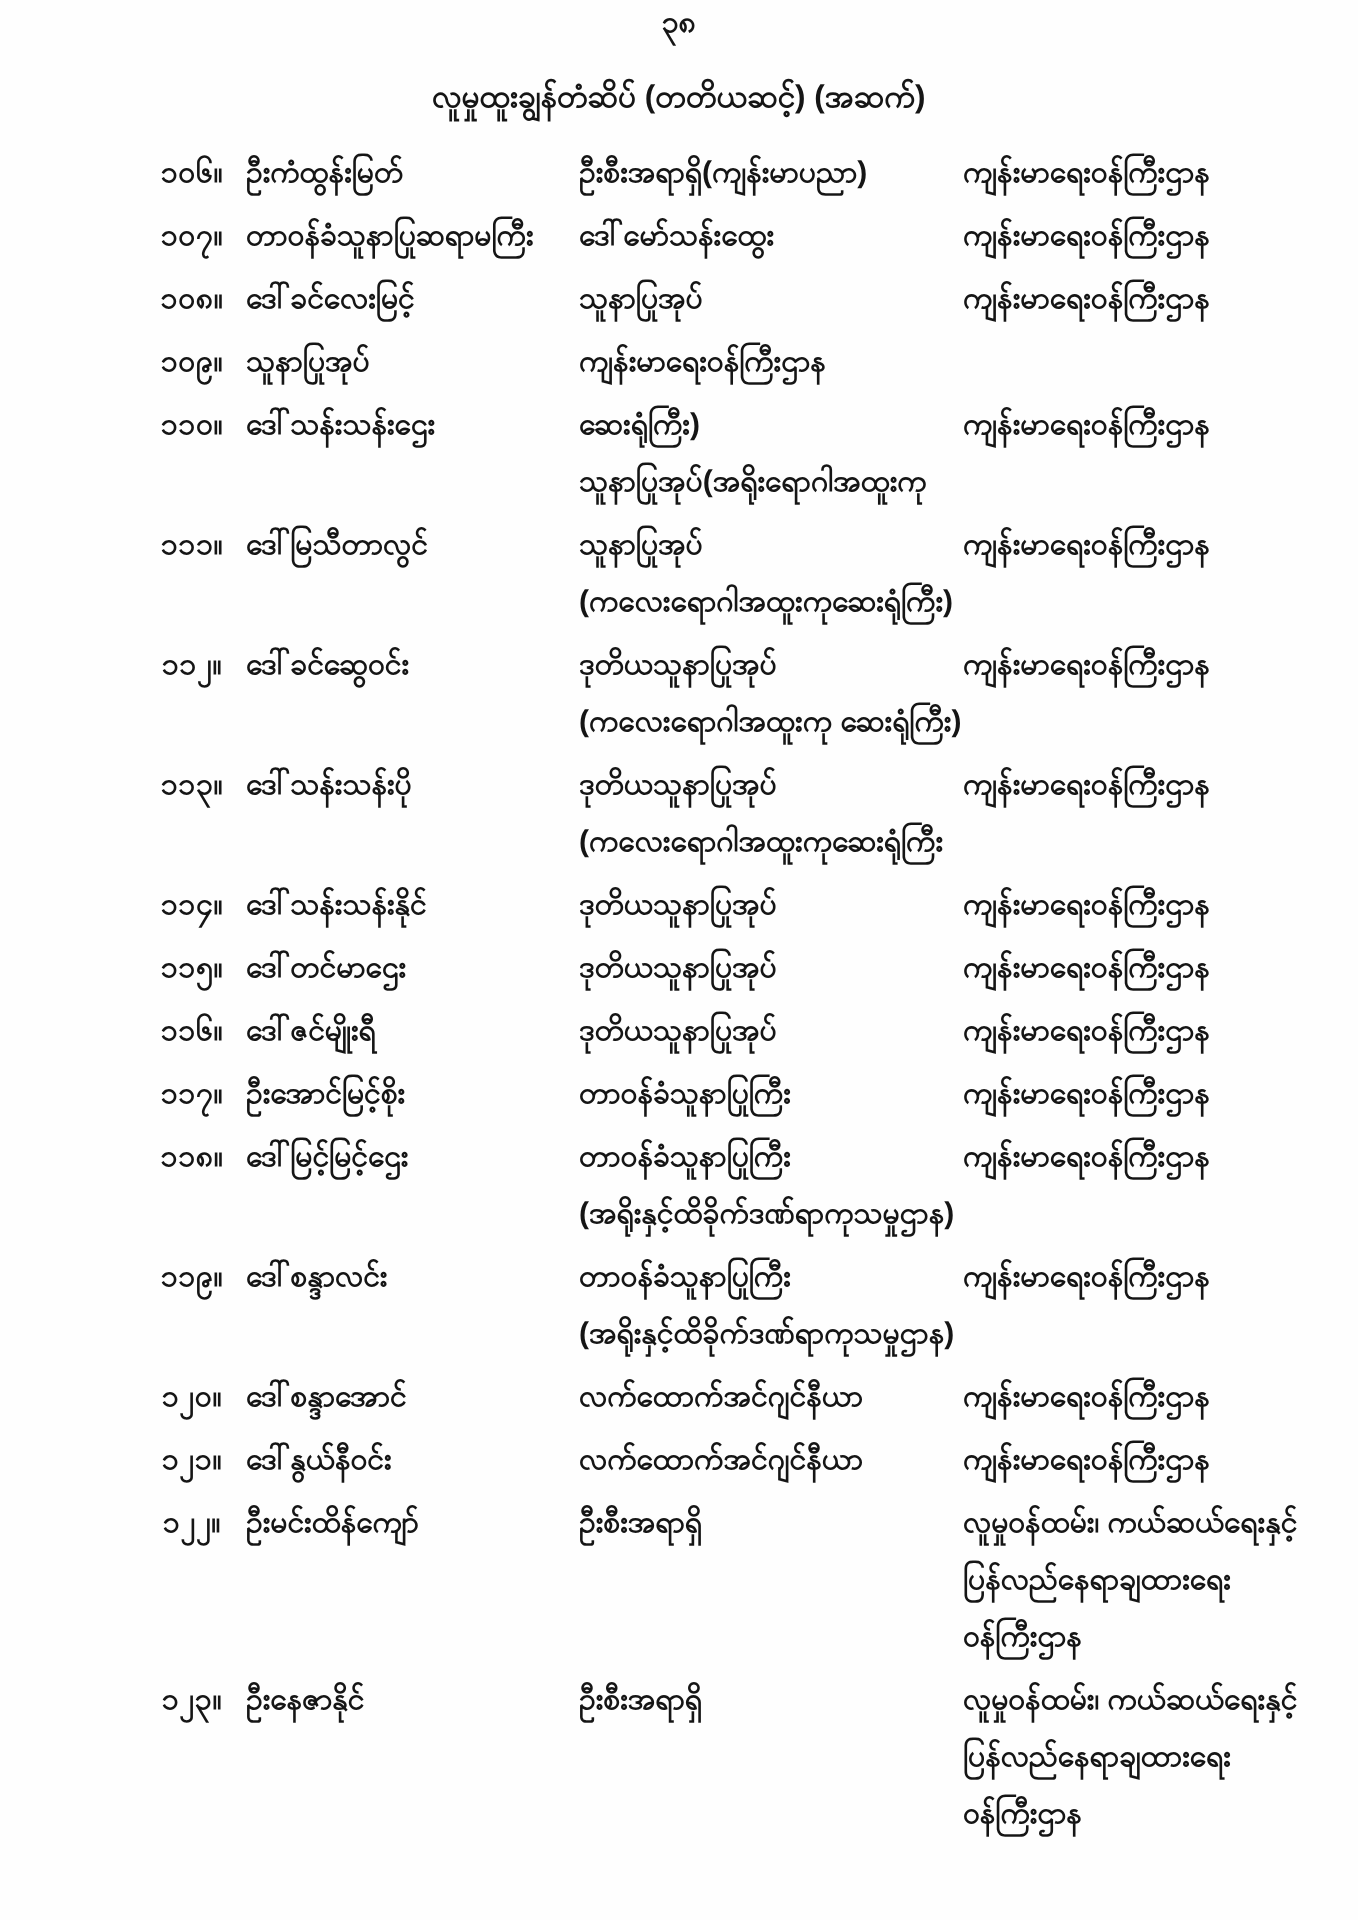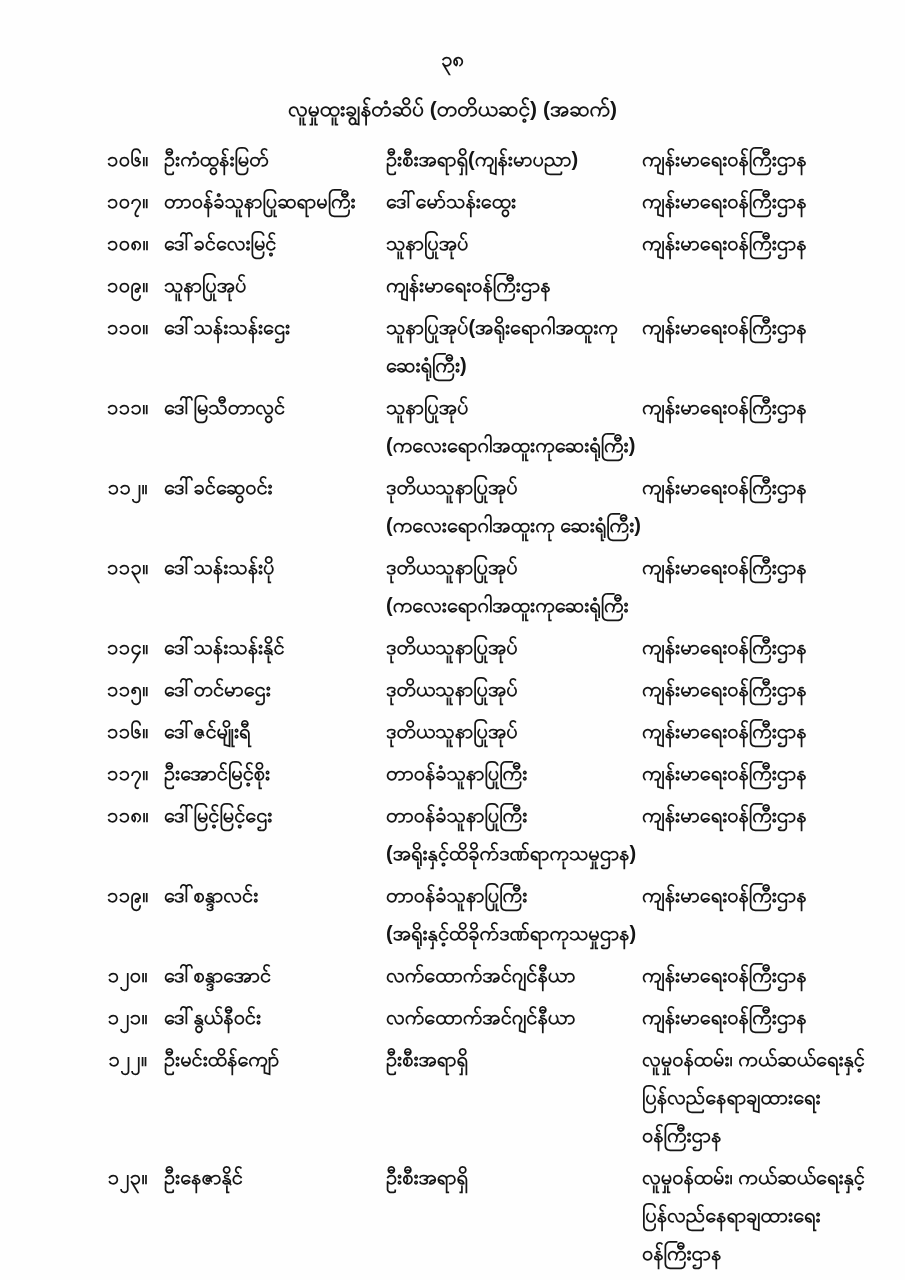--- a/index.html
+++ b/index.html
@@ -12,21 +12,20 @@
     background: #fefefe;
     color: #151515;
     font-family: "Liberation Sans", sans-serif;
     overflow: hidden;
     box-sizing: border-box;
   }
   .page {
     width: 905px;
     height: 1280px;
     box-sizing: border-box;
-    padding-top: 44px;
   }
   .page-number {
     text-align: center;
     font-size: 20px;
     line-height: 30px;
     font-weight: 600;
   }
   .page-title {
     text-align: center;
     font-size: 21px;
@@ -107,22 +106,22 @@
         </div>
     <div class="cell min">
           <div class="line">ကျန်းမာရေးဝန်ကြီးဌာန</div>
         </div>
   </div>
 
   <div class="row">
     <div class="cell no">၁၁၀။</div>
     <div class="cell name">ဒေါ်သန်းသန်းဌေး</div>
     <div class="cell pos">
+          <div class="line">ဆေးရုံကြီး)</div>
           <div class="line">သူနာပြုအုပ်(အရိုးရောဂါအထူးကု</div>
-          <div class="line">ဆေးရုံကြီး)</div>
         </div>
     <div class="cell min">
           <div class="line">ကျန်းမာရေးဝန်ကြီးဌာန</div>
         </div>
   </div>
 
   <div class="row">
     <div class="cell no">၁၁၁။</div>
     <div class="cell name">ဒေါ်မြသီတာလွင်</div>
     <div class="cell pos">

